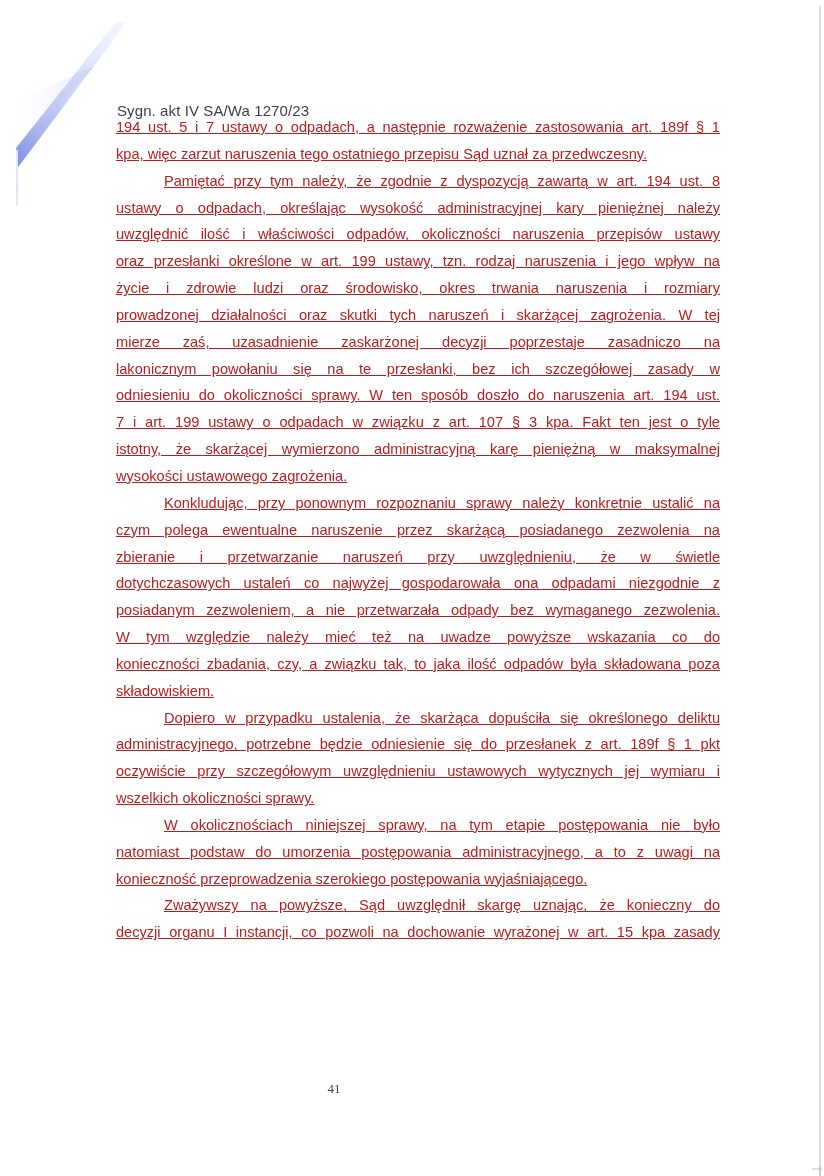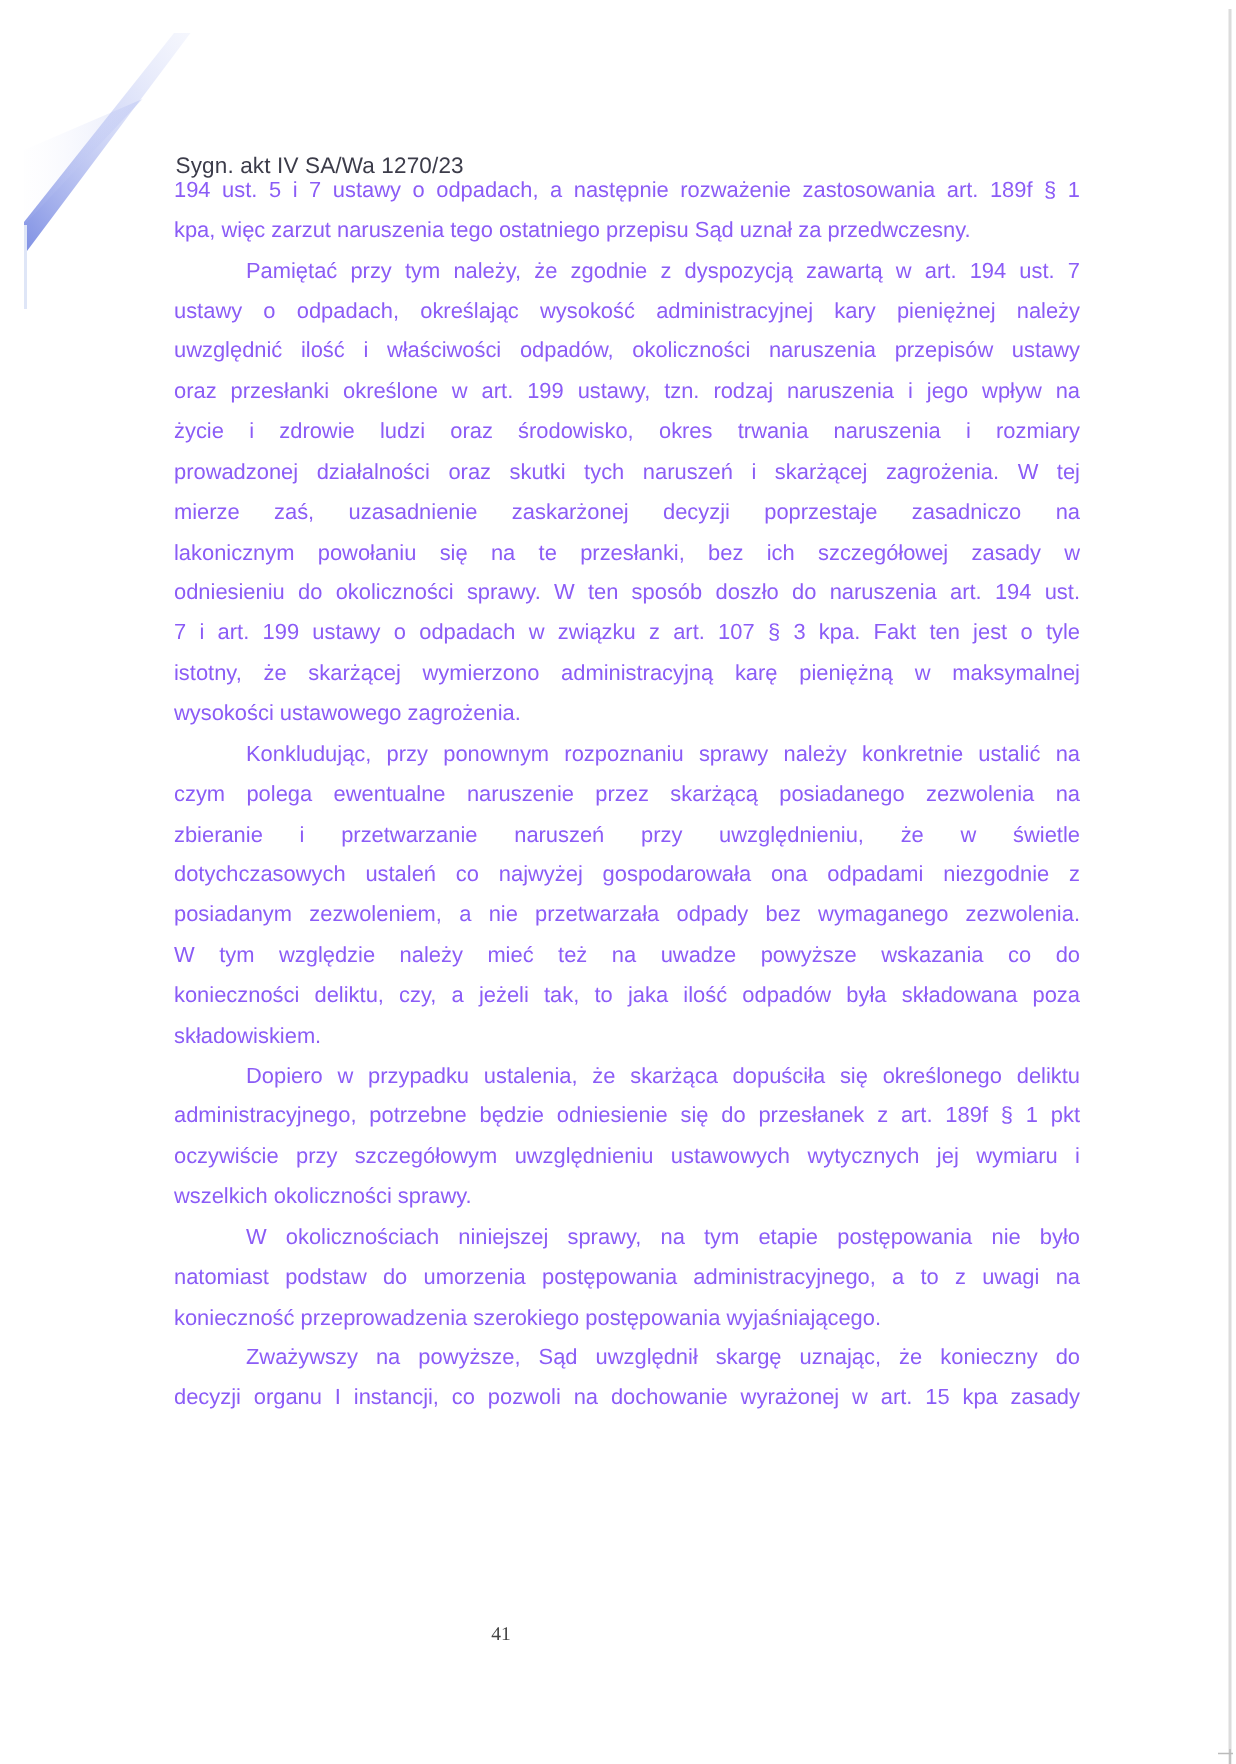--- a/index.html
+++ b/index.html
@@ -14,21 +14,22 @@
   .corner-mark { position: absolute; left: 812px; top: 1166px; width: 10px; height: 10px; }
   .header {
     position: absolute; left: 117px; top: 55px;
     font-family: "Liberation Sans", sans-serif; font-size: 15px; color: #3c3c4a;
     letter-spacing: 0.1px;
     margin-top: 47px;
   }
   .body-text {
     position: absolute; left: 116px; top: 114px; width: 604px;
     font-family: "Liberation Sans", sans-serif; font-size: 14.6px; line-height: 26.85px;
-    color: #8b5cf6;
+    color: #b91c1c;
+    text-decoration: underline;
   }
   .line { display: block; height: 26.85px; white-space: nowrap; text-align: justify; text-align-last: justify; }
   .line.last { text-align-last: left; }
   .line.indent { padding-left: 48px; }
   .page-number {
     position: absolute; left: 0; width: 668px; top: 1081px; text-align: center;
     font-family: "Liberation Serif", serif; font-size: 13px; color: #444444;
   }
 </style>
 </head>
@@ -57,39 +58,39 @@
   <svg class="corner-mark" viewBox="0 0 10 10">
     <line x1="0" y1="3" x2="10" y2="3" stroke="#bbbbbb" stroke-width="1"></line>
     <line x1="8" y1="0" x2="8" y2="10" stroke="#bbbbbb" stroke-width="1"></line>
   </svg>
 
   <div class="header">Sygn. akt IV SA/Wa 1270/23</div>
 
   <div class="body-text" id="body-text">
       <span class="line">194 ust. 5 i 7 ustawy o odpadach, a następnie rozważenie zastosowania art. 189f § 1</span>
       <span class="line last">kpa, więc zarzut naruszenia tego ostatniego przepisu Sąd uznał za przedwczesny.</span>
-      <span class="line indent">Pamiętać przy tym należy, że zgodnie z dyspozycją zawartą w art. 194 ust. 7</span>
+      <span class="line indent">Pamiętać przy tym należy, że zgodnie z dyspozycją zawartą w art. 194 ust. 8</span>
       <span class="line">ustawy o odpadach, określając wysokość administracyjnej kary pieniężnej należy</span>
       <span class="line">uwzględnić ilość i właściwości odpadów, okoliczności naruszenia przepisów ustawy</span>
       <span class="line">oraz przesłanki określone w art. 199 ustawy, tzn. rodzaj naruszenia i jego wpływ na</span>
       <span class="line">życie i zdrowie ludzi oraz środowisko, okres trwania naruszenia i rozmiary</span>
       <span class="line">prowadzonej działalności oraz skutki tych naruszeń i skarżącej zagrożenia. W tej</span>
       <span class="line">mierze zaś, uzasadnienie zaskarżonej decyzji poprzestaje zasadniczo na</span>
       <span class="line">lakonicznym powołaniu się na te przesłanki, bez ich szczegółowej zasady w</span>
       <span class="line">odniesieniu do okoliczności sprawy. W ten sposób doszło do naruszenia art. 194 ust.</span>
       <span class="line">7 i art. 199 ustawy o odpadach w związku z art. 107 § 3 kpa. Fakt ten jest o tyle</span>
       <span class="line">istotny, że skarżącej wymierzono administracyjną karę pieniężną w maksymalnej</span>
       <span class="line last">wysokości ustawowego zagrożenia.</span>
       <span class="line indent">Konkludując, przy ponownym rozpoznaniu sprawy należy konkretnie ustalić na</span>
       <span class="line">czym polega ewentualne naruszenie przez skarżącą posiadanego zezwolenia na</span>
       <span class="line">zbieranie i przetwarzanie naruszeń przy uwzględnieniu, że w świetle</span>
       <span class="line">dotychczasowych ustaleń co najwyżej gospodarowała ona odpadami niezgodnie z</span>
       <span class="line">posiadanym zezwoleniem, a nie przetwarzała odpady bez wymaganego zezwolenia.</span>
       <span class="line">W tym względzie należy mieć też na uwadze powyższe wskazania co do</span>
-      <span class="line">konieczności deliktu, czy, a jeżeli tak, to jaka ilość odpadów była składowana poza</span>
+      <span class="line">konieczności zbadania, czy, a związku tak, to jaka ilość odpadów była składowana poza</span>
       <span class="line last">składowiskiem.</span>
       <span class="line indent">Dopiero w przypadku ustalenia, że skarżąca dopuściła się określonego deliktu</span>
       <span class="line">administracyjnego, potrzebne będzie odniesienie się do przesłanek z art. 189f § 1 pkt</span>
       <span class="line">oczywiście przy szczegółowym uwzględnieniu ustawowych wytycznych jej wymiaru i</span>
       <span class="line last">wszelkich okoliczności sprawy.</span>
       <span class="line indent">W okolicznościach niniejszej sprawy, na tym etapie postępowania nie było</span>
       <span class="line">natomiast podstaw do umorzenia postępowania administracyjnego, a to z uwagi na</span>
       <span class="line last">konieczność przeprowadzenia szerokiego postępowania wyjaśniającego.</span>
       <span class="line indent">Zważywszy na powyższe, Sąd uwzględnił skargę uznając, że konieczny do</span>
       <span class="line">decyzji organu I instancji, co pozwoli na dochowanie wyrażonej w art. 15 kpa zasady</span>

